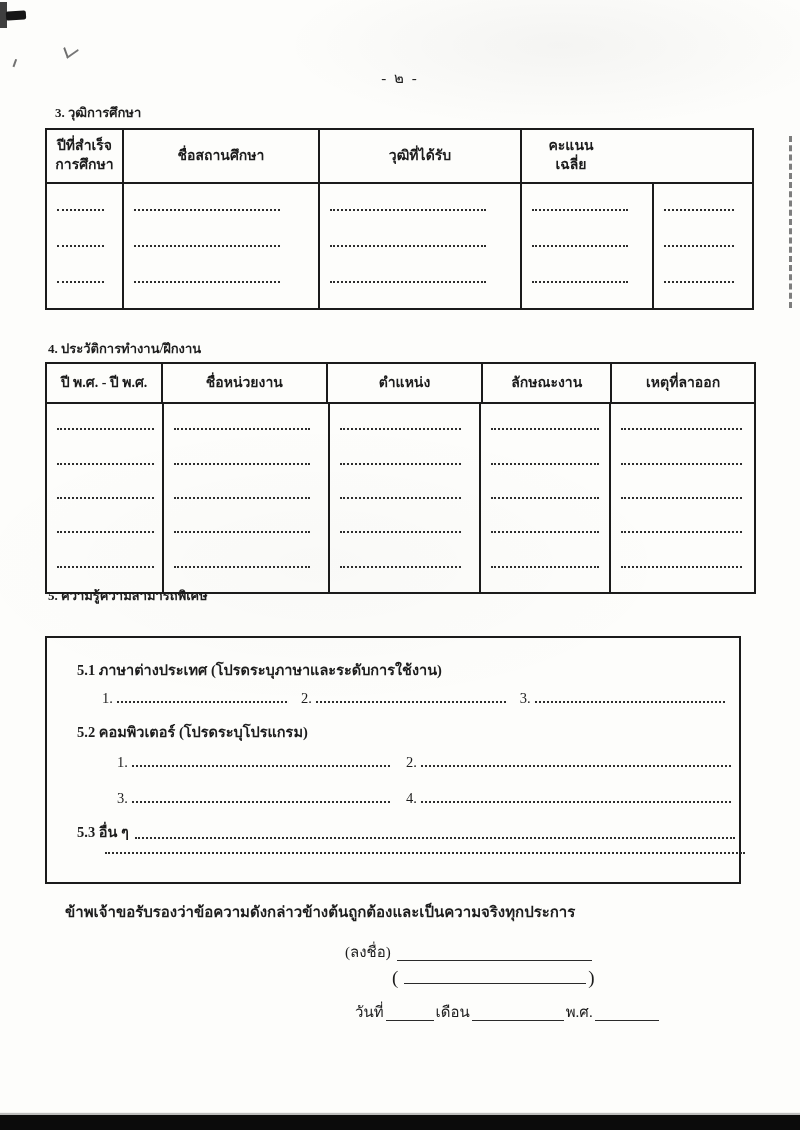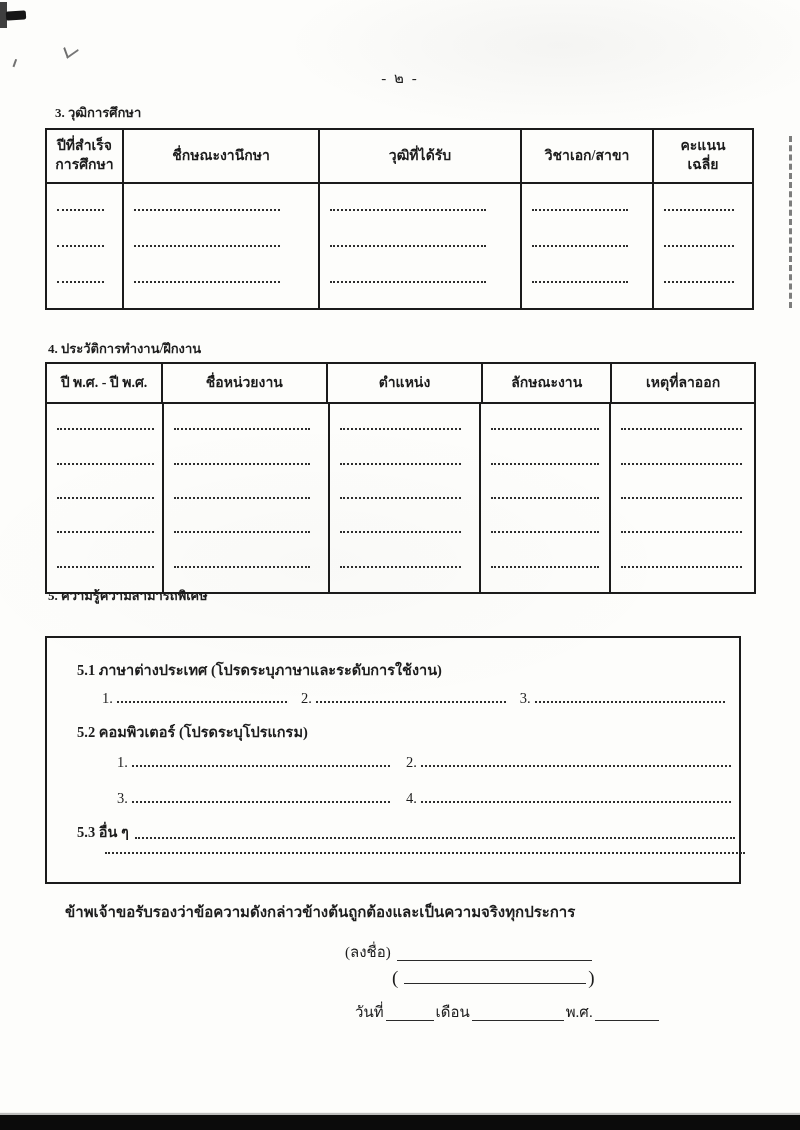--- a/index.html
+++ b/index.html
@@ -79,23 +79,22 @@
   <div class="edge-dashes"></div>
 
   <div class="pageno">- ๒ -</div>
 
   <div class="sec-title" style="left:55px; top:102px;">3. วุฒิการศึกษา</div>
 
   <div class="stable" style="left:45px; top:128px; width:705px;">
     <div class="thead" style="height:52px;">
       <div class="th" style="width:77px;">ปีที่สำเร็จ
 การศึกษา</div>
-      <div class="th" style="width:196px;">ชื่กษณะงานึกษา</div>
+      <div class="th" style="width:196px;">ชื่อสถานศึกษา</div>
       <div class="th" style="width:202px;">วุฒิที่ได้รับ</div>
-      <div class="th" style="width:132px;">วิชาเอก/สาขา</div>
       <div class="th" style="width:98px;">คะแนน
 เฉลี่ย</div>
     </div>
     <div class="tbody" style="height:124px;">
       <div class="tcol" style="width:77px;">
         <div class="dotfield"></div>
         <div class="dotfield"></div>
         <div class="dotfield"></div>
       </div>
       <div class="tcol" style="width:196px;">

